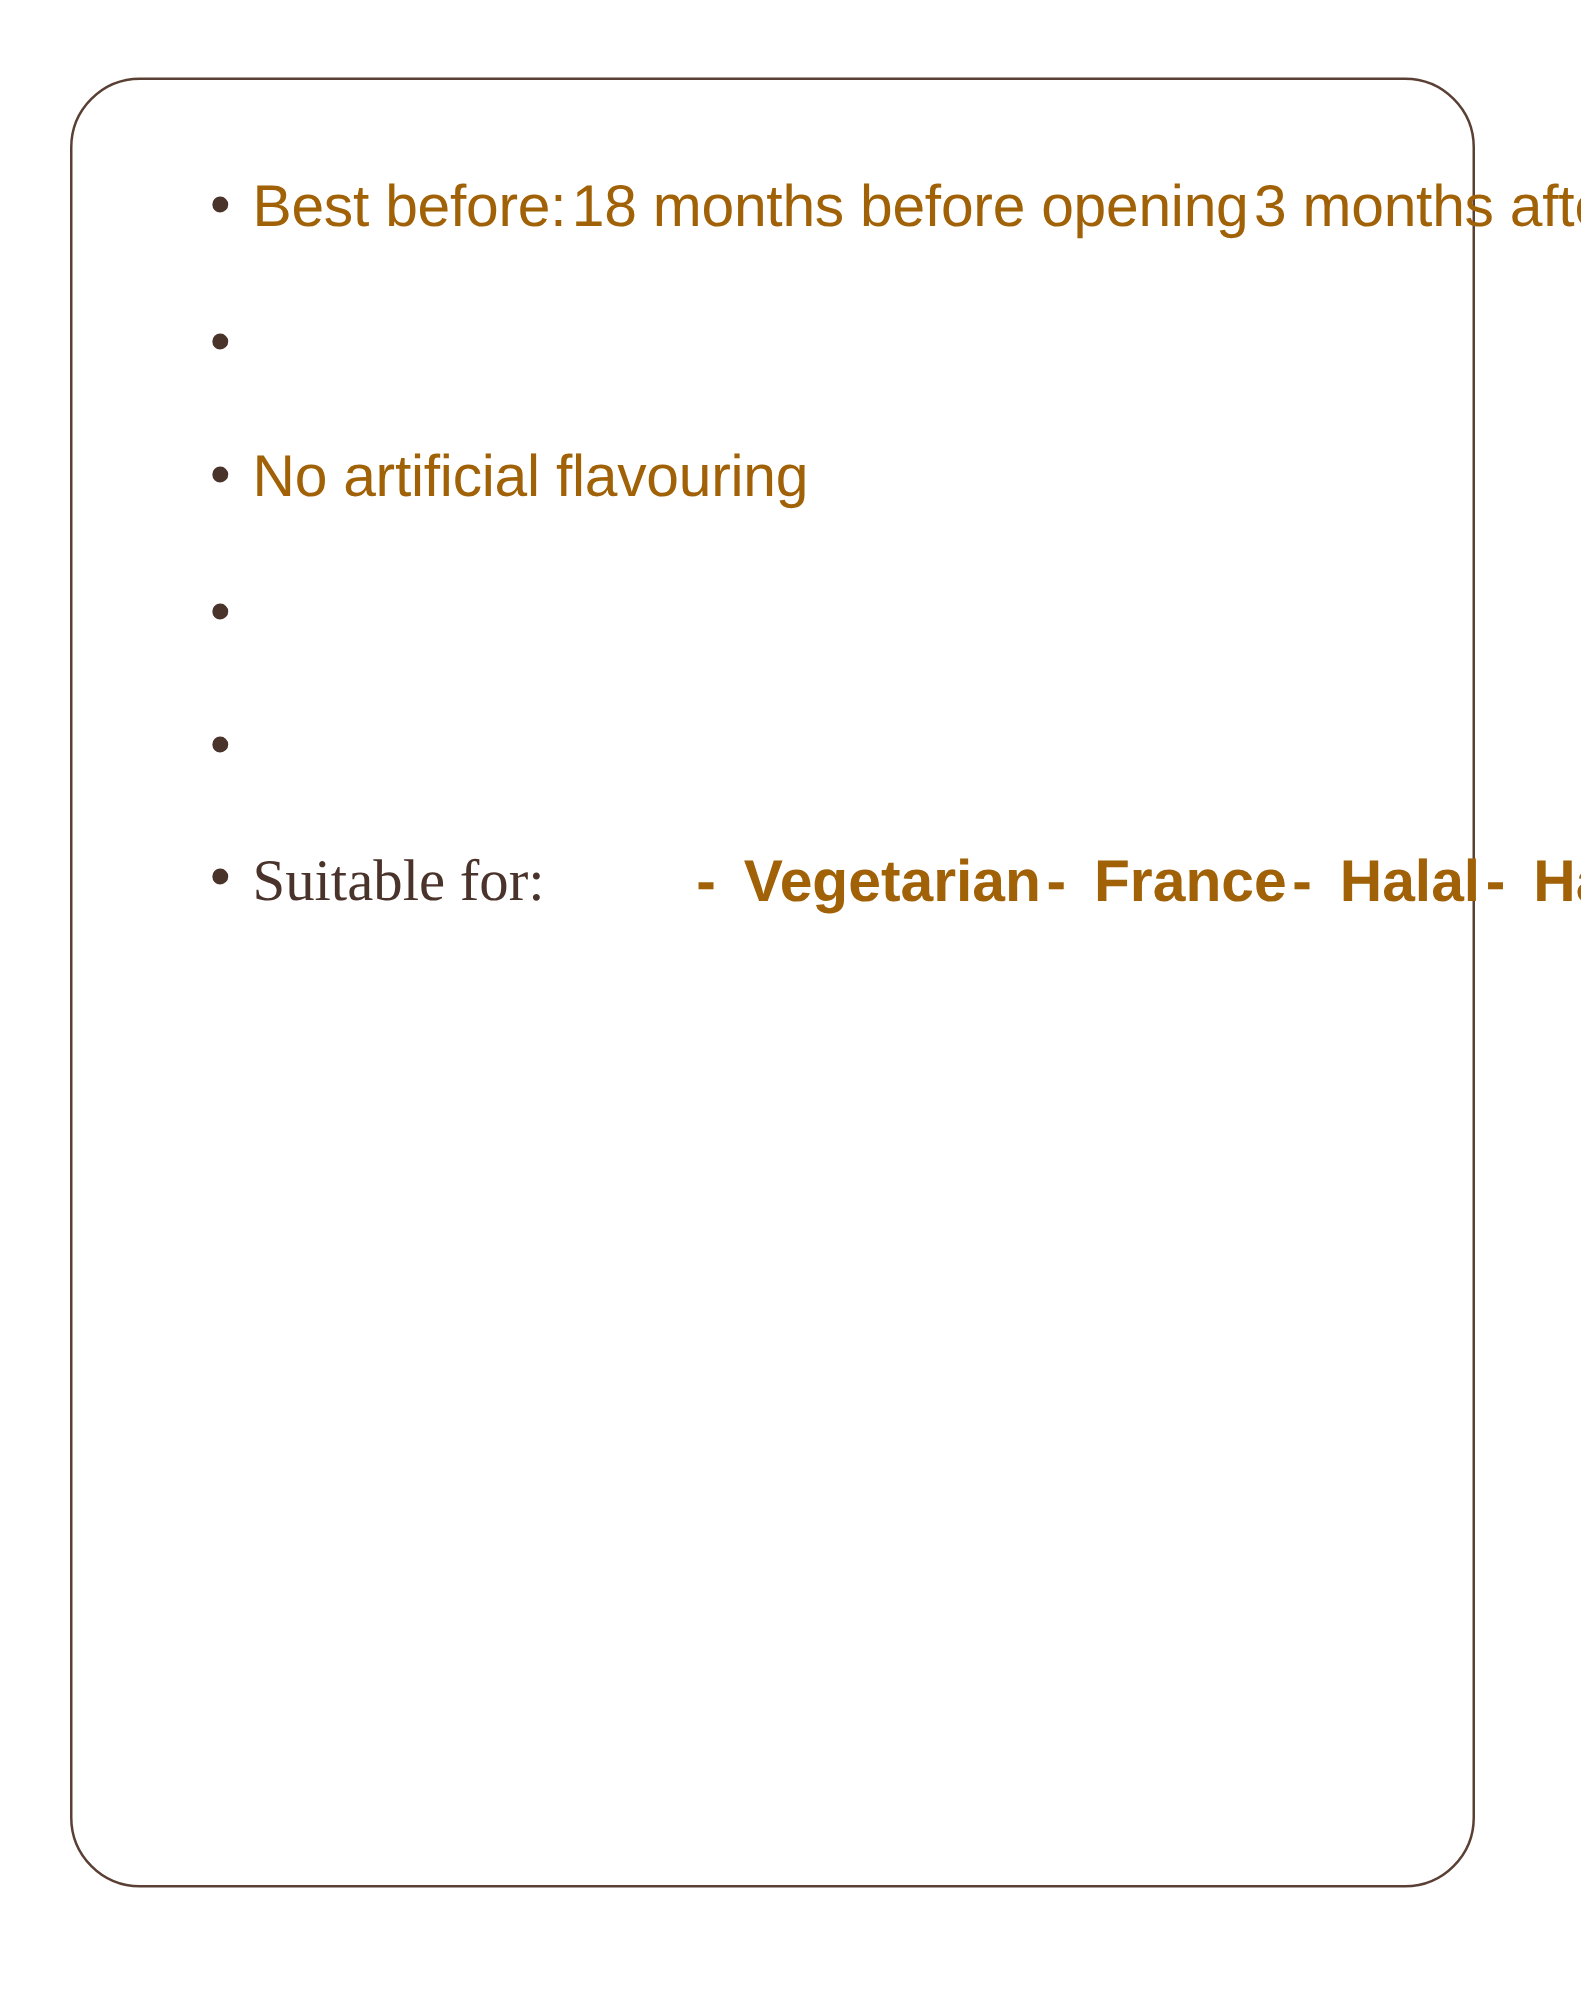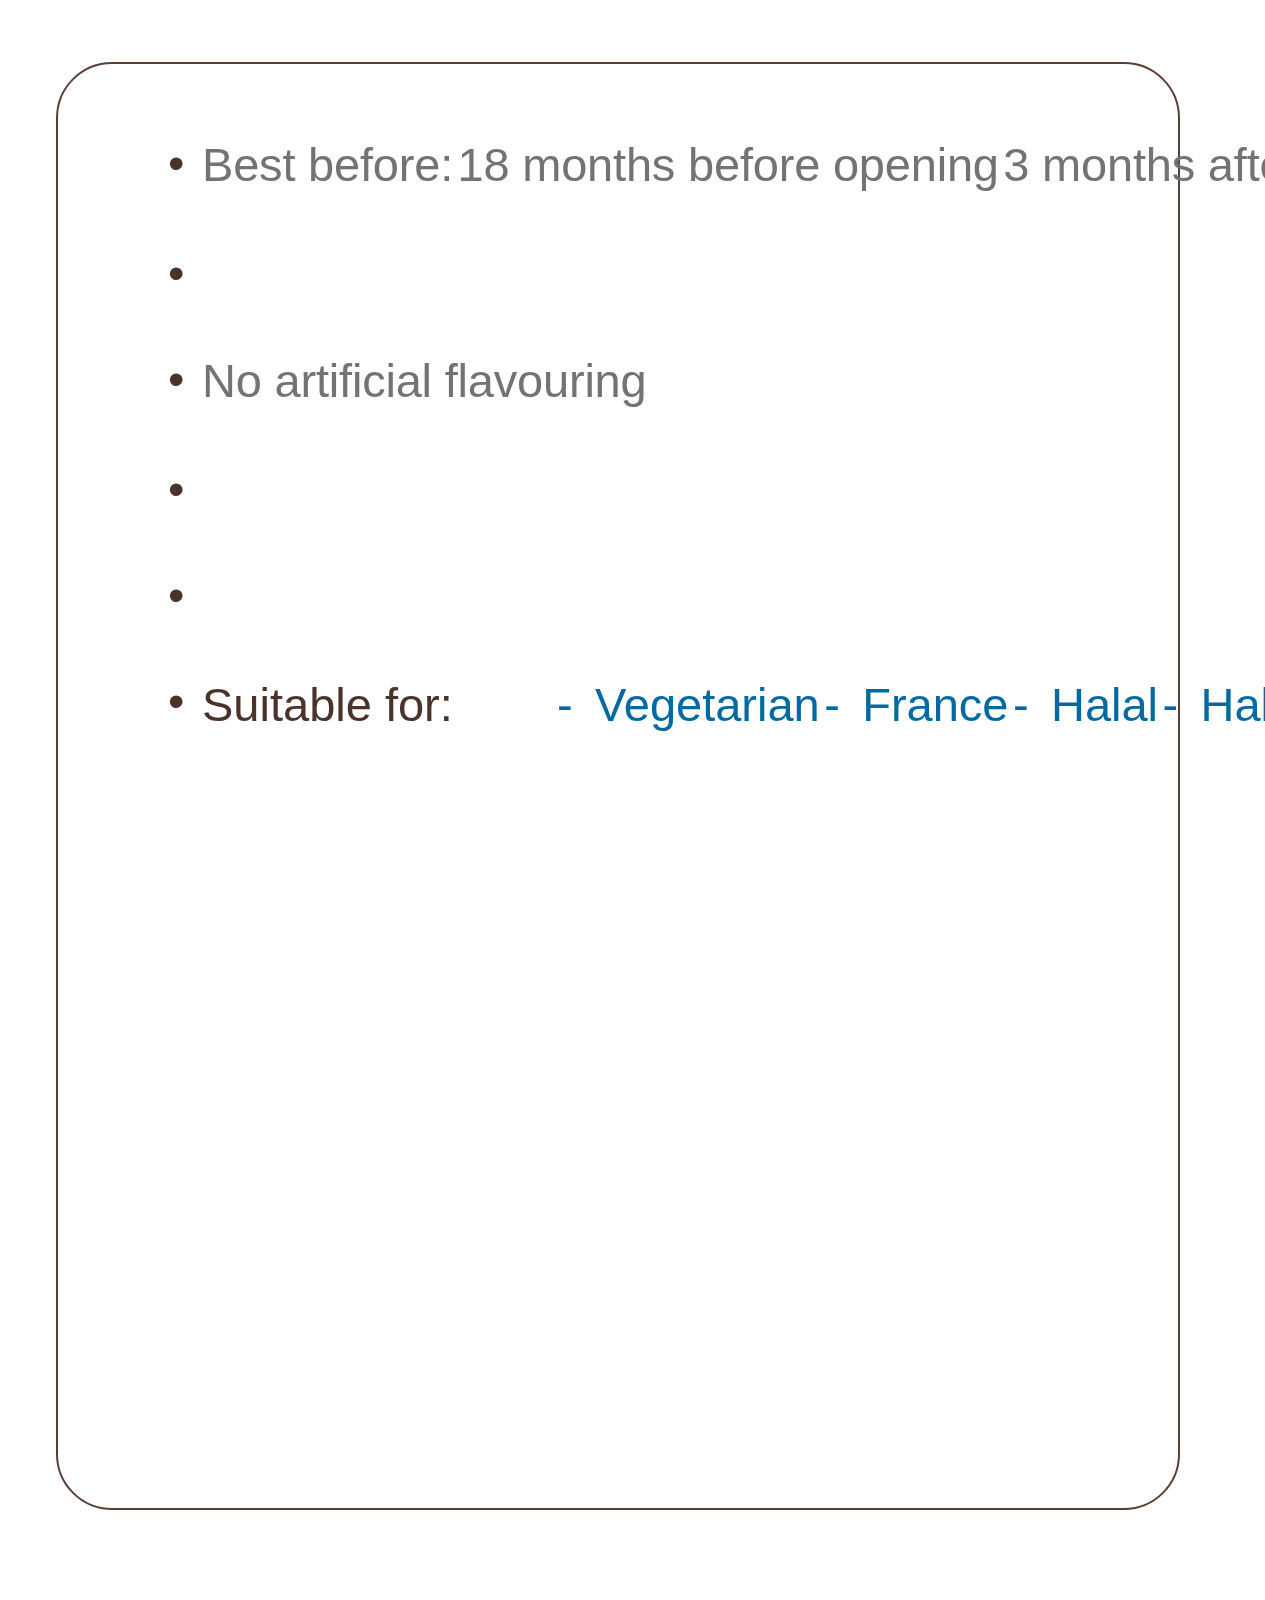--- a/index.html
+++ b/index.html
@@ -53,45 +53,47 @@
     line-height: 62px;
     color: #4a332b;
     text-align: left;
   }
   .label-block {
     flex: 0 0 auto;
   }
   .line {
     font-size: 47px;
     line-height: 66px;
-    color: #737373;
+    color: #a16207;
     white-space: nowrap;
     letter-spacing: -0.2px;
   }
   .item-bestbefore .label-block { width: auto; }
   .suitable-row {
     display: flex;
     align-items: flex-start;
   }
   .suitable-label {
     flex: 0 0 auto;
     width: 355px;
     font-size: 47px;
     line-height: 70px;
     color: #4a332b;
     white-space: nowrap;
+    font-family: Liberation Serif, serif;
   }
   .suitable-list {
     flex: 0 0 auto;
   }
   .sub-line {
     font-size: 47px;
     line-height: 70px;
-    color: #0369a1;
+    color: #a16207;
     white-space: nowrap;
+    font-weight: bold;
   }
   .dash {
     display: inline-block;
     width: 38px;
   }
 </style>
 </head>
 <body>
 
 <div class="page">

